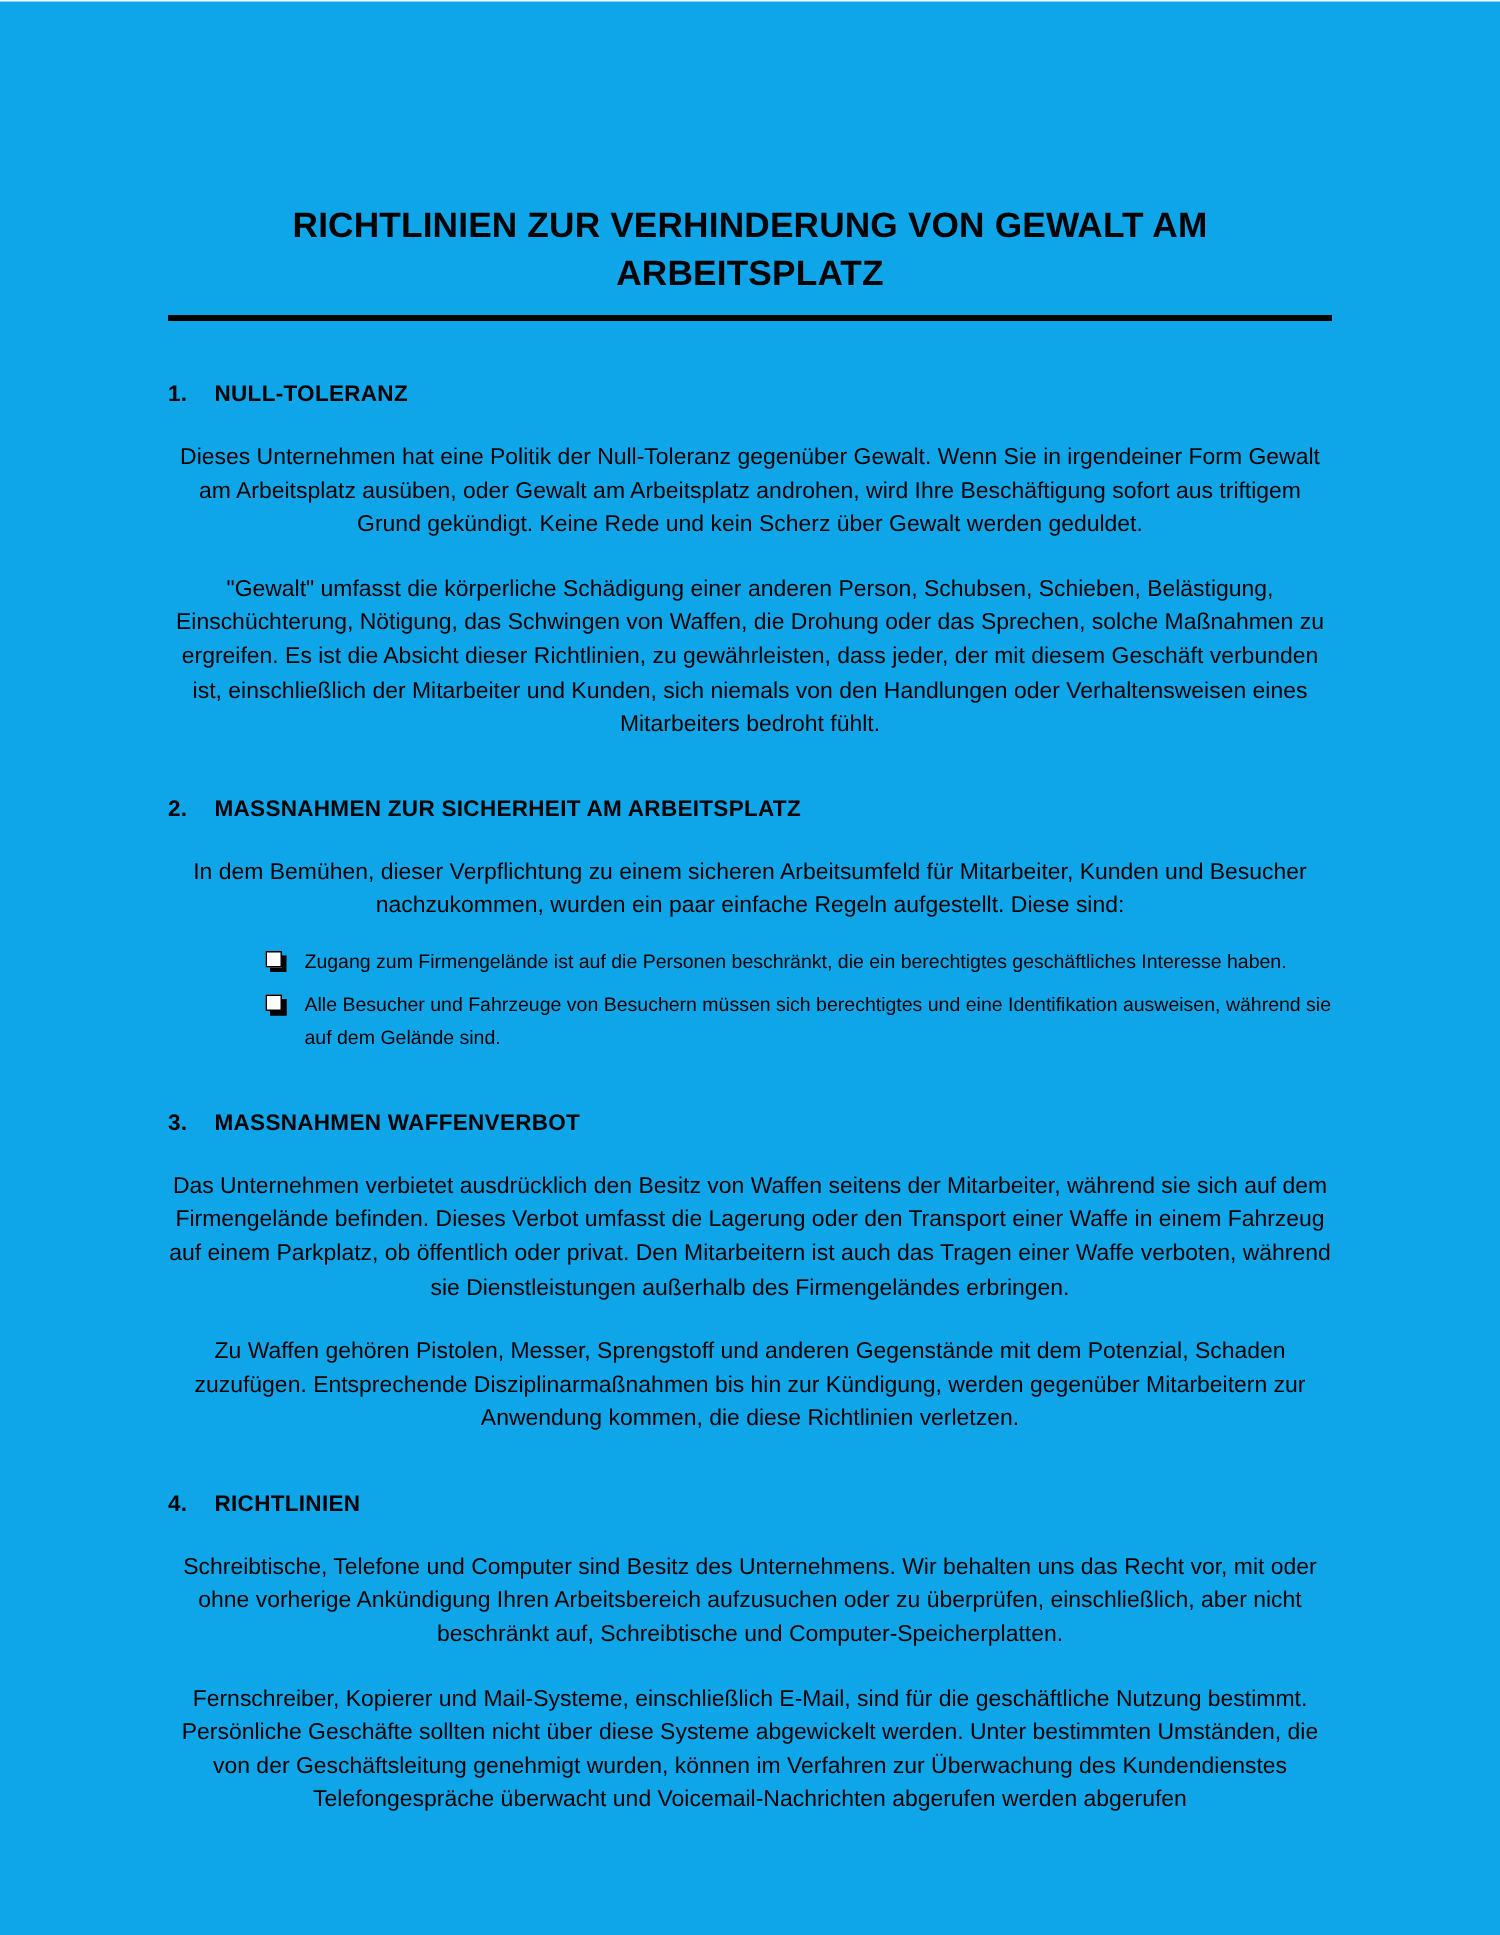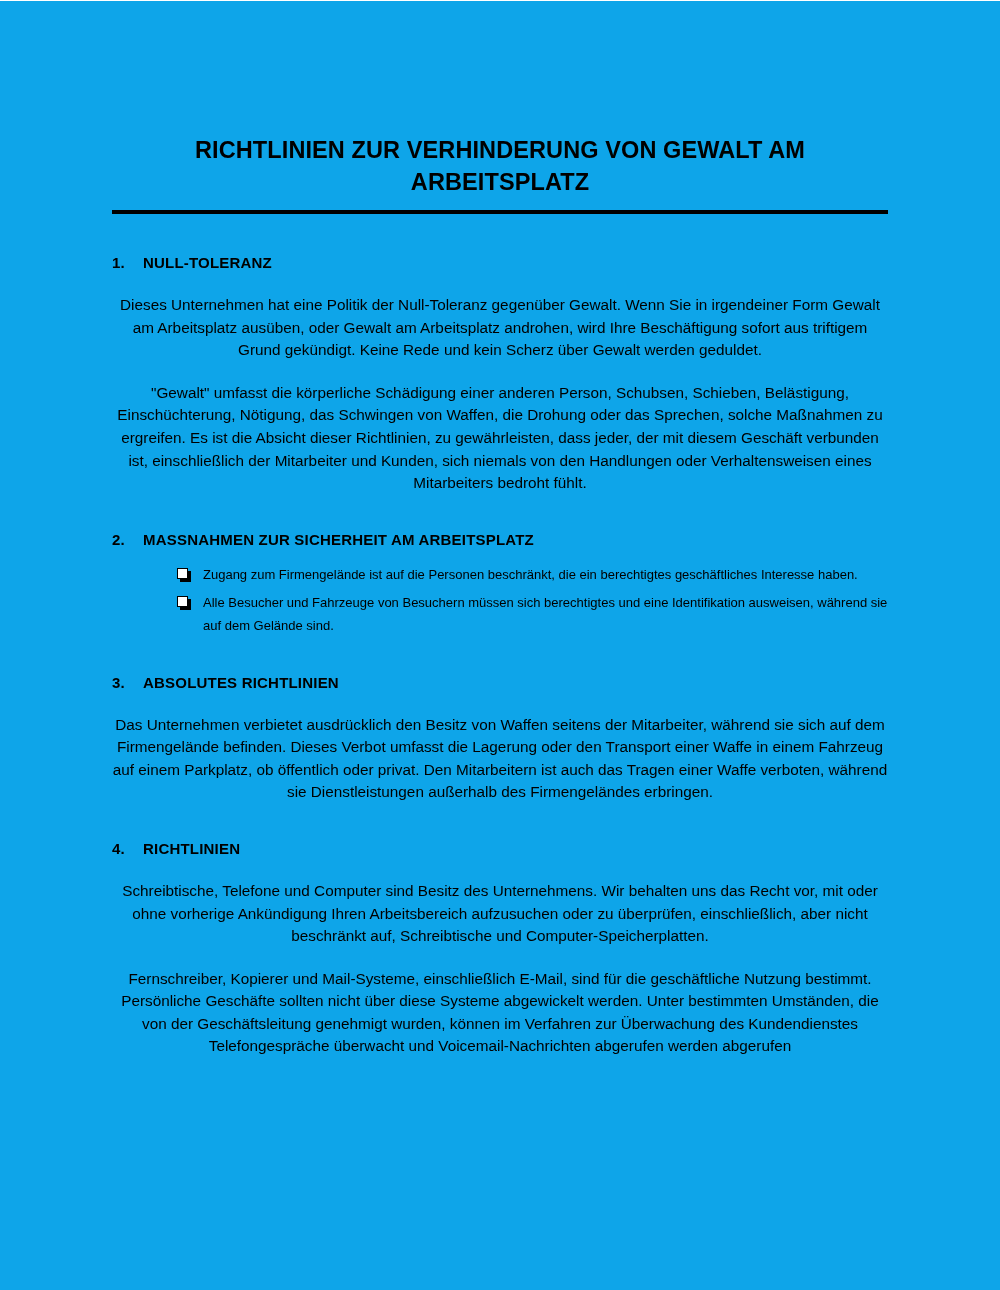--- a/index.html
+++ b/index.html
@@ -145,20 +145,21 @@
         <p class="para">"Gewalt" umfasst die körperliche Schädigung einer anderen Person, Schubsen, Schieben, Belästigung, Einschüchterung, Nötigung, das Schwingen von Waffen, die Drohung oder das Sprechen, solche Maßnahmen zu ergreifen. Es ist die Absicht dieser Richtlinien, zu gewährleisten, dass jeder, der mit diesem Geschäft verbunden ist, einschließlich der Mitarbeiter und Kunden, sich niemals von den Handlungen oder Verhaltensweisen eines Mitarbeiters bedroht fühlt.</p>
       </div>
     </div>
 
     <div class="section">
       <div class="section-heading">
         <span class="section-number">2.</span>
         <span class="section-title">MASSNAHMEN ZUR SICHERHEIT AM ARBEITSPLATZ</span>
       </div>
       <div class="section-body">
+        <p class="para">In dem Bemühen, dieser Verpflichtung zu einem sicheren Arbeitsumfeld für Mitarbeiter, Kunden und Besucher nachzukommen, wurden ein paar einfache Regeln aufgestellt. Diese sind:</p>
         <ul class="checkbox-list">
           <li>
             <span class="cb-icon">
               <span class="cb-shadow"></span>
                 <span class="cb-box"></span>
             </span>
             <span>Zugang zum Firmengelände ist auf die Personen beschränkt, die ein berechtigtes geschäftliches Interesse haben.</span>
           </li>
           <li>
             <span class="cb-icon">
@@ -173,24 +174,25 @@
             </span>
             <span>Alle Besucher und Fahrzeuge von Besuchern müssen sich berechtigtes und eine Identifikation ausweisen, während sie auf dem Gelände sind.</span>
           </li>
         </ul>
       </div>
     </div>
 
     <div class="section">
       <div class="section-heading">
         <span class="section-number">3.</span>
-        <span class="section-title">ABSOLUTES RICHTLINIEN</span>
+        <span class="section-title">MASSNAHMEN WAFFENVERBOT</span>
       </div>
       <div class="section-body">
         <p class="para">Das Unternehmen verbietet ausdrücklich den Besitz von Waffen seitens der Mitarbeiter, während sie sich auf dem Firmengelände befinden. Dieses Verbot umfasst die Lagerung oder den Transport einer Waffe in einem Fahrzeug auf einem Parkplatz, ob öffentlich oder privat. Den Mitarbeitern ist auch das Tragen einer Waffe verboten, während sie Dienstleistungen außerhalb des Firmengeländes erbringen.</p>
+        <p class="para">Zu Waffen gehören Pistolen, Messer, Sprengstoff und anderen Gegenstände mit dem Potenzial, Schaden zuzufügen. Entsprechende Disziplinarmaßnahmen bis hin zur Kündigung, werden gegenüber Mitarbeitern zur Anwendung kommen, die diese Richtlinien verletzen.</p>
       </div>
     </div>
 
     <div class="section">
       <div class="section-heading">
         <span class="section-number">4.</span>
         <span class="section-title">RICHTLINIEN</span>
       </div>
       <div class="section-body">
         <p class="para">Schreibtische, Telefone und Computer sind Besitz des Unternehmens. Wir behalten uns das Recht vor, mit oder ohne vorherige Ankündigung Ihren Arbeitsbereich aufzusuchen oder zu überprüfen, einschließlich, aber nicht beschränkt auf, Schreibtische und Computer-Speicherplatten.</p>

